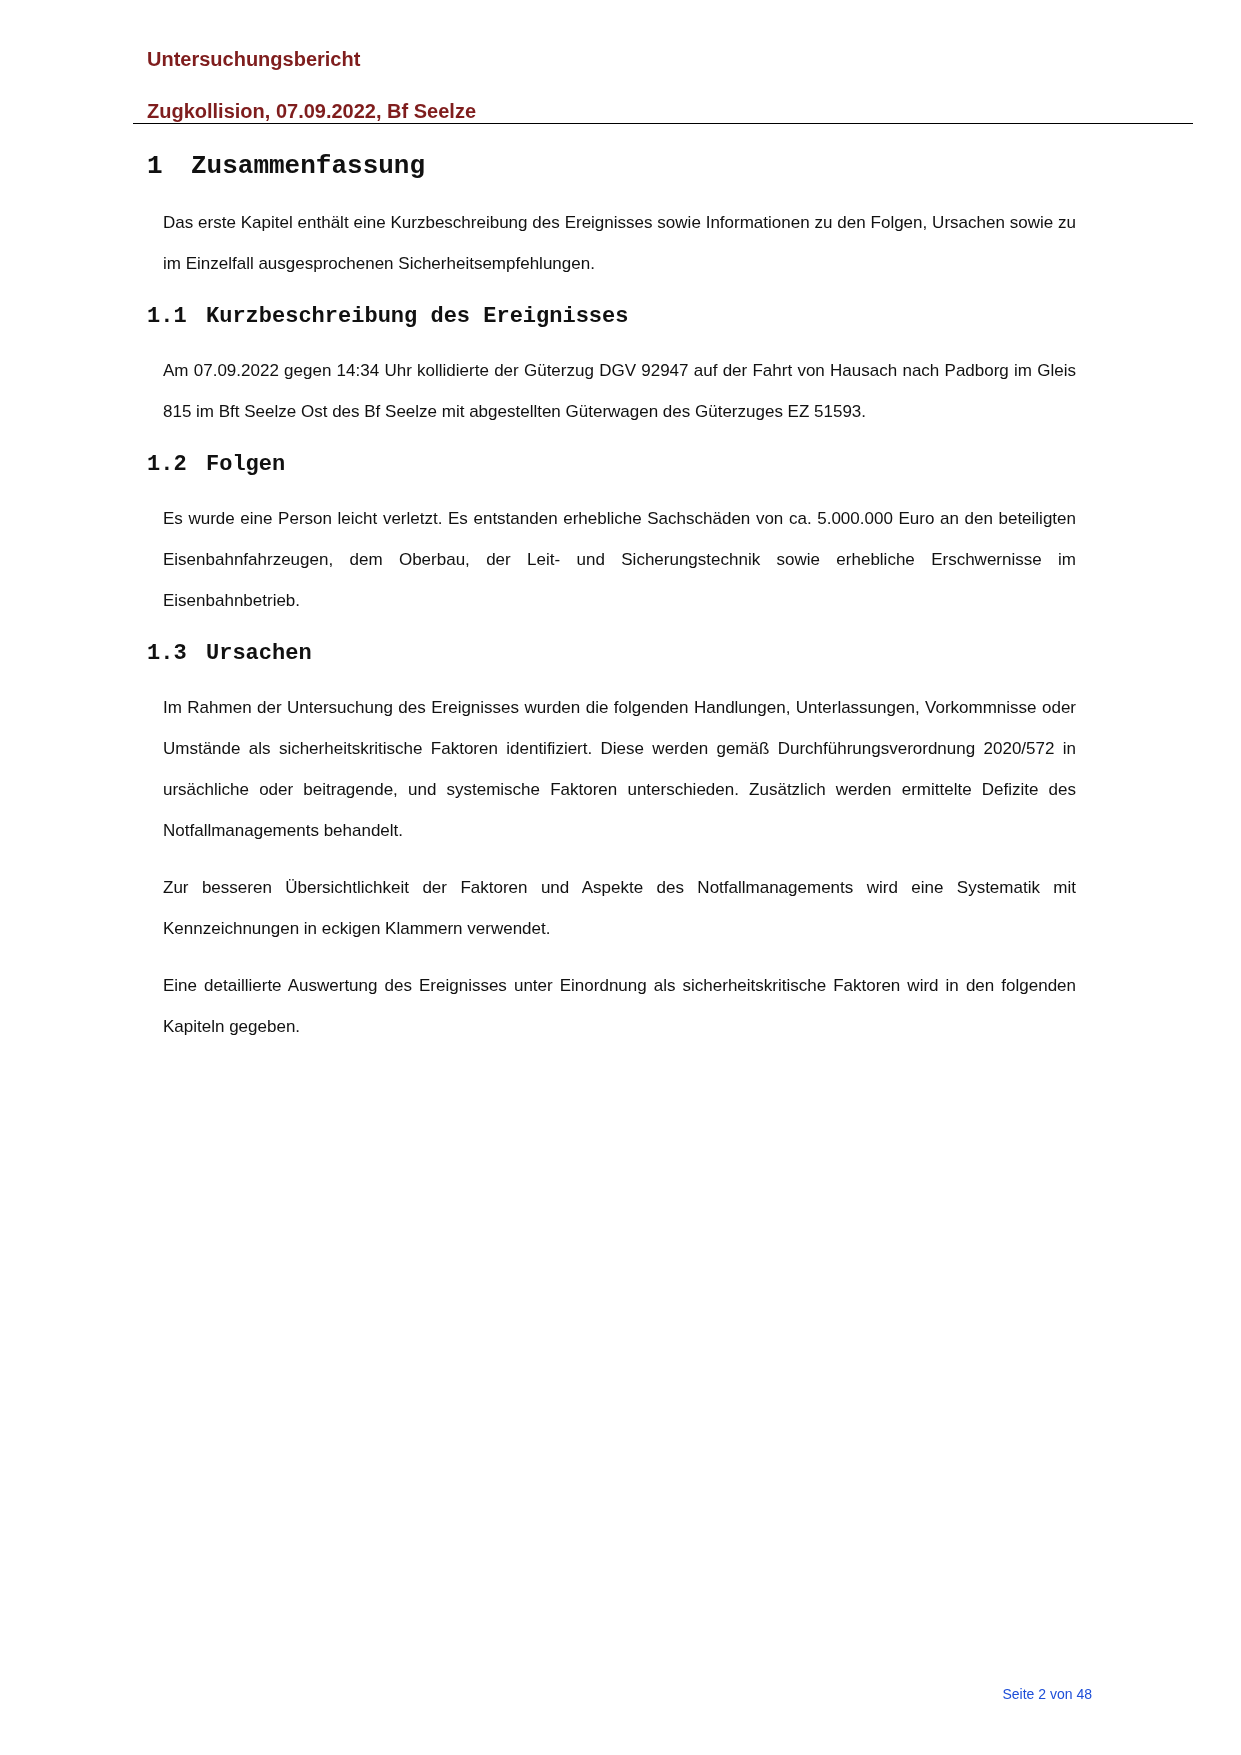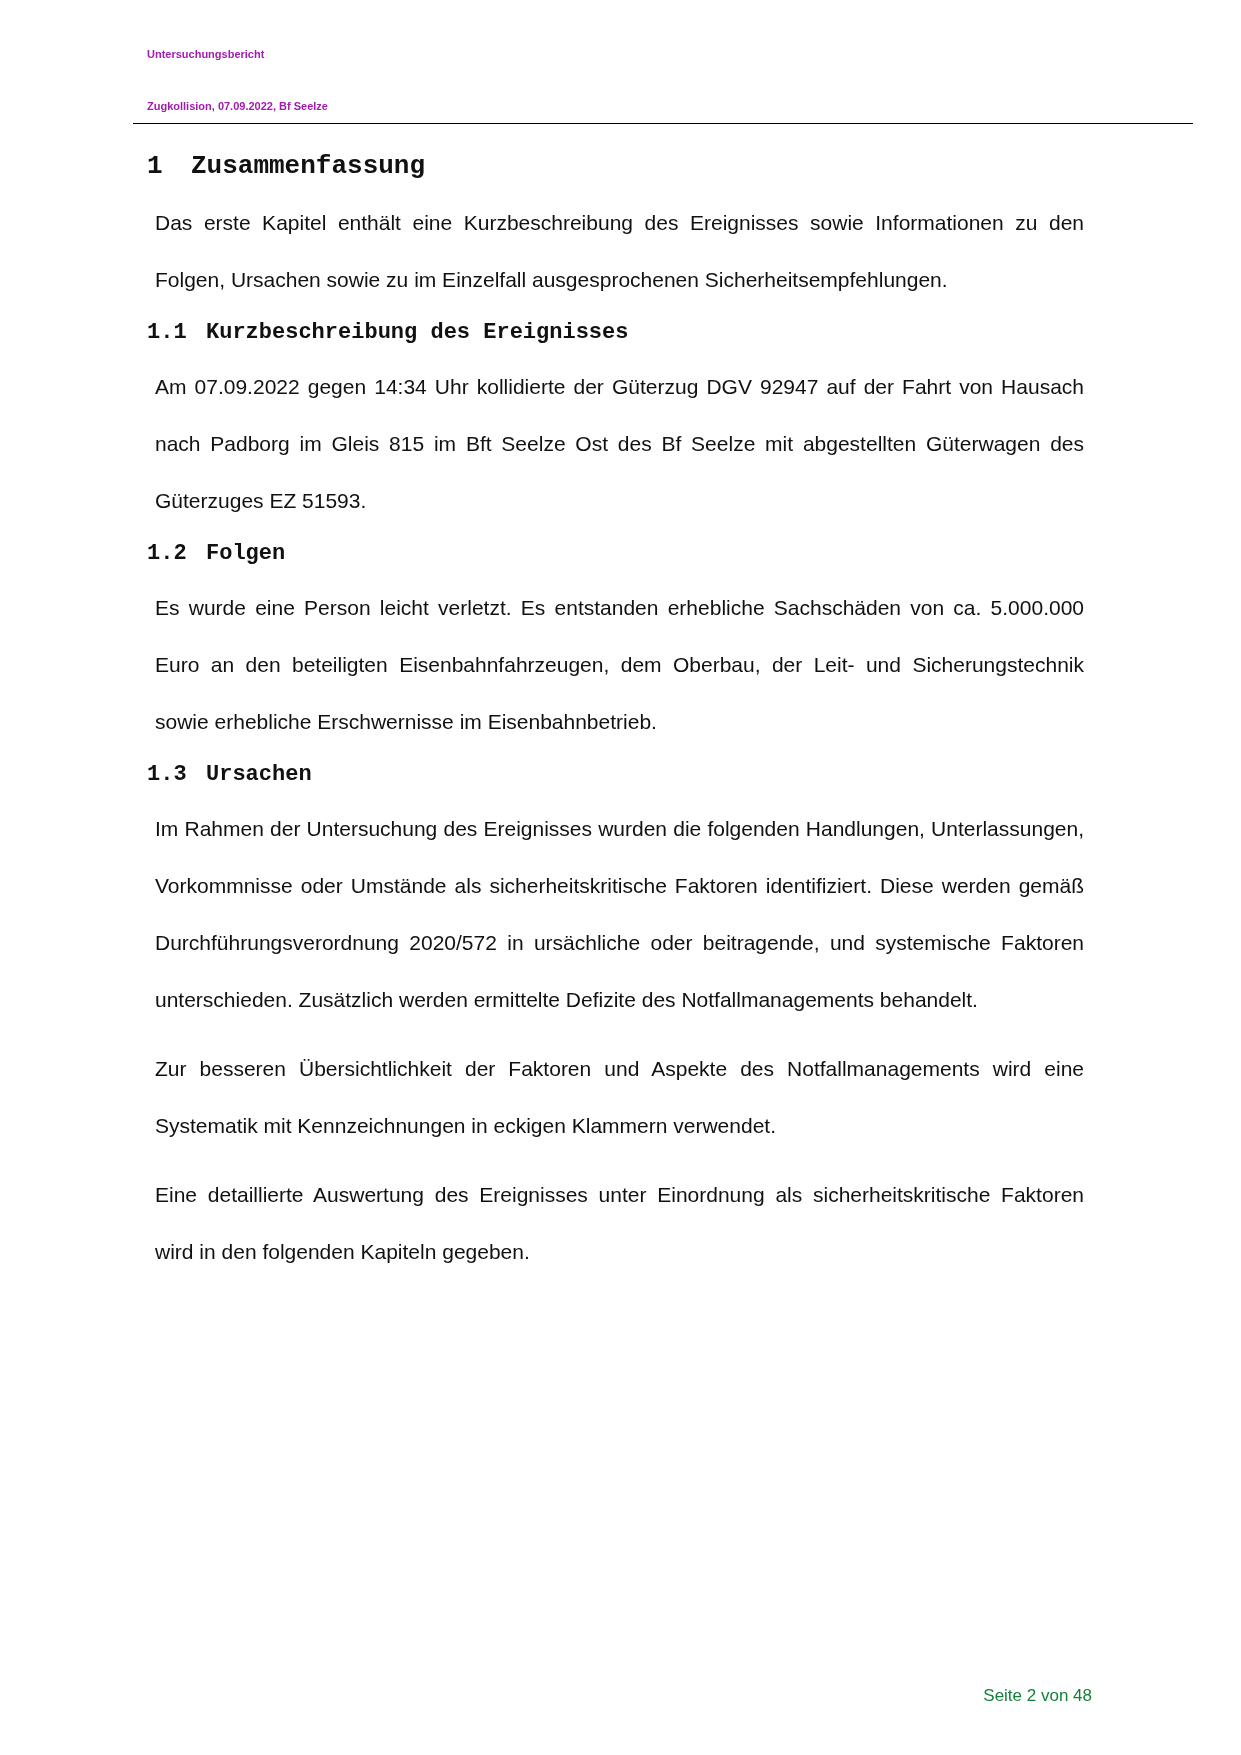--- a/index.html
+++ b/index.html
@@ -1,30 +1,30 @@
 <!DOCTYPE html>
 <html><head>
 <meta charset="utf-8">
 <style>
   html, body { margin: 0; padding: 0; background: #ffffff; }
   body { width: 1241px; height: 1755px; position: relative; overflow: hidden;
          font-family: "Liberation Sans", sans-serif; color: #111; }
-  .hdr { position: absolute; left: 147px; font-weight: bold; font-size: 11px; color: #a21caf; }
+  .hdr { position: absolute; left: 147px; font-weight: bold; font-size: 20px; color: #7f1d1d; }
   #hdr1 { top: 48px; }
   #hdr2 { top: 100px; }
   .rule { position: absolute; left: 133px; top: 123px; width: 1060px; height: 0; border-top: 1.5px solid #000; }
   .content { position: absolute; left: 147px; top: 146px; width: 945px; }
   h1, h2 { font-family: Liberation Mono, monospace; font-weight: bold; margin: 0; color: #111; }
   h1 { font-size: 26px; line-height: 40px; margin-bottom: 4px; }
   h2 { font-size: 22px; line-height: 34px; margin-top: 4px; margin-bottom: 6px; }
   .num1 { display: inline-block; width: 44px; }
   .num2 { display: inline-block; width: 59px; }
-  p { font-size: 21px; line-height: 57px; margin: 8px; text-align: justify; }
+  p { font-size: 17px; line-height: 41px; margin: 16px; text-align: justify; }
   p + p { margin-top: 12px; }
-  .footer { position: absolute; right: 149px; top: 1686px; font-size: 17px; color: #15803d; }
+  .footer { position: absolute; right: 149px; top: 1686px; font-size: 14px; color: #1d4ed8; }
 </style>
 </head>
 <body>
 
 <div id="hdr1" class="hdr">Untersuchungsbericht</div>
 <div id="hdr2" class="hdr">Zugkollision, 07.09.2022, Bf Seelze</div>
 <div class="rule"></div>
 
 <div class="content">
   <h1><span class="num1">1</span><span>Zusammenfassung</span></h1>

